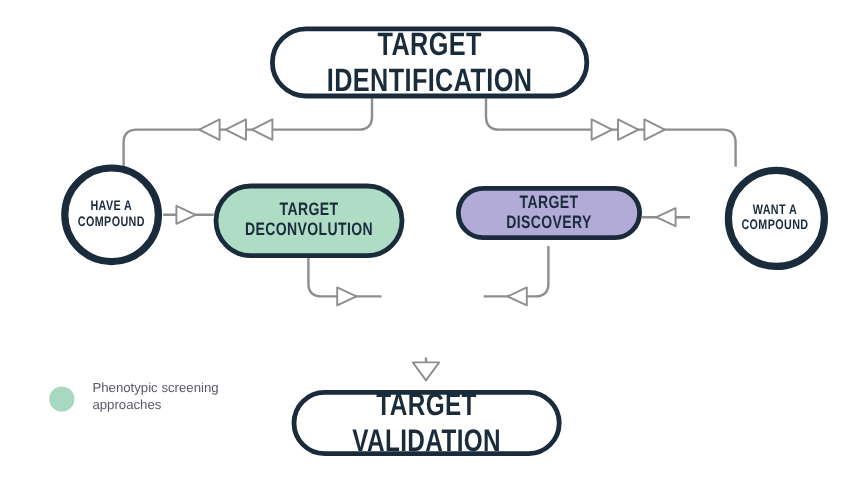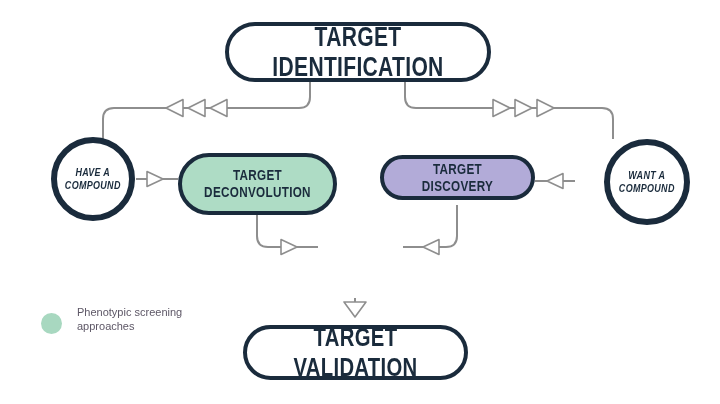--- a/index.html
+++ b/index.html
@@ -4,43 +4,43 @@
 <style>
   html,body{margin:0;padding:0;}
   body{
     width:720px;height:404px;position:relative;overflow:hidden;
     background:#ffffff;font-family:"Liberation Sans",sans-serif;
   }
   .stage{position:absolute;inset:0;}
   svg.wires{position:absolute;left:0;top:0;z-index:1;}
   .node{
     position:absolute;z-index:2;box-sizing:border-box;background:#ffffff;
-    border:4px solid #1a2b3c;display:flex;align-items:center;justify-content:center;
+    border:4px solid #1a2b3c;display:flex;align-items:center;justify-content:flex-start;
   }
   .pill{border-radius:999px;}
-  .circle{border-radius:50%;border-width:6px;font-style:italic;}
+  .circle{border-radius:50%;border-width:6px;}
   .circle.mid{border-width:5px;}
   .dtext{
     font-weight:bold;color:#1a2b3c;text-align:center;white-space:pre-line;
     transform:scaleX(0.78);transform-origin:center;line-height:1.12;letter-spacing:0.4px;
   }
   .t-main{font-size:27px;}
   .t-sub{font-size:15px;}
   .t-circ{font-size:11.5px;}
   .t-one{font-size:12.5px;}
   .t-valid{font-size:26px;}
   #node-identification{left:225px;top:22px;width:266px;height:60px;}
   #node-have{left:51px;top:137px;width:84px;height:84px;}
   #node-deconvolution{left:178px;top:153px;width:159px;height:62px;}
   #node-discovery{left:380px;top:155px;width:155px;height:45px;}
   #node-want{left:604px;top:139px;width:86px;height:86px;}
   #node-one{left:318px;top:212px;width:86px;height:86px;}
   #node-validation{left:243px;top:325px;width:225px;height:55px;}
   .legend{position:absolute;left:41px;top:305px;z-index:2;}
-  .legend-item{display:flex;align-items:flex-end;margin-bottom:9px;}
+  .legend-item{display:flex;align-items:center;margin-bottom:9px;margin-top:12px;}
   .legend-swatch{width:21px;height:21px;border-radius:50%;flex:none;margin-top:2px;}
   .legend-label{
     margin-left:15px;font-size:11px;line-height:1.3;color:#5d5766;white-space:pre-line;
   }
 </style>
 </head>
 <body>
 
 <div class="stage">
 

